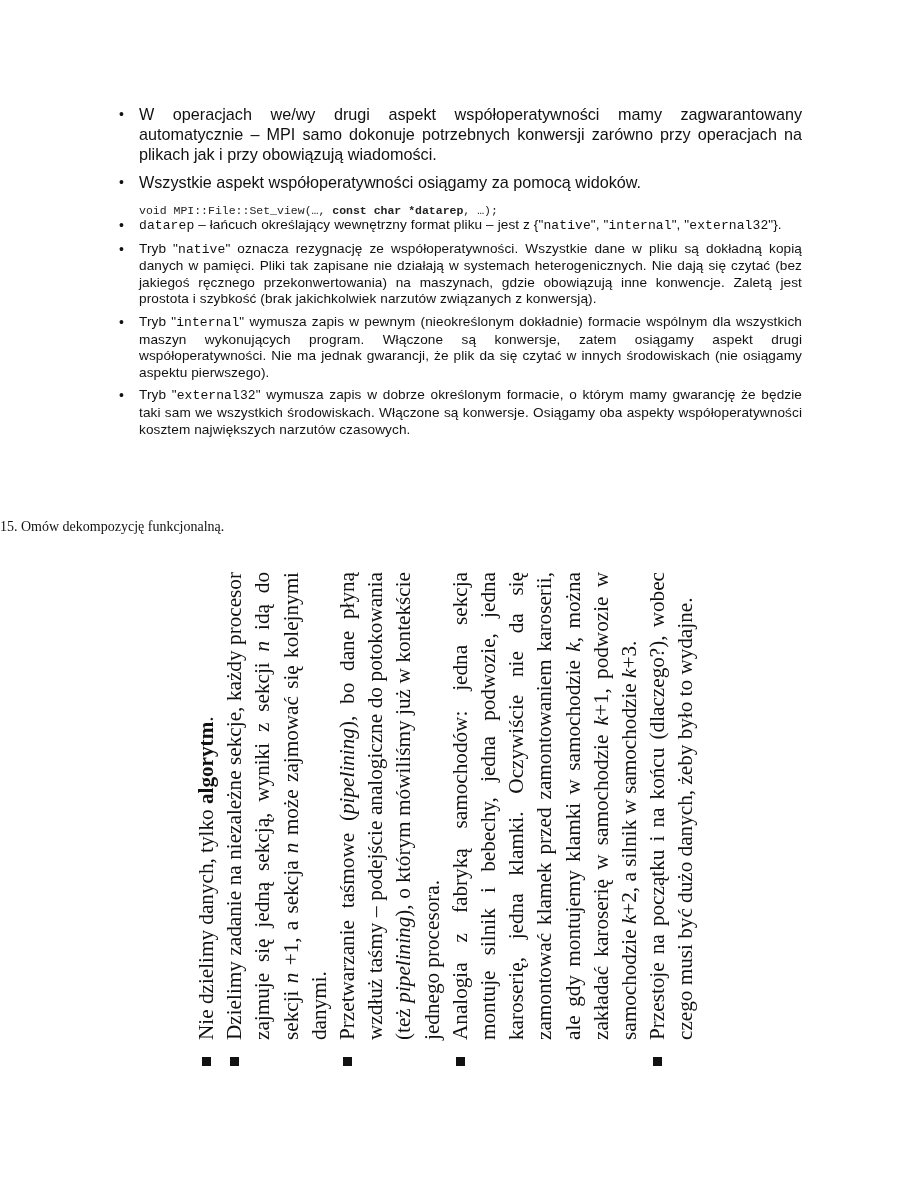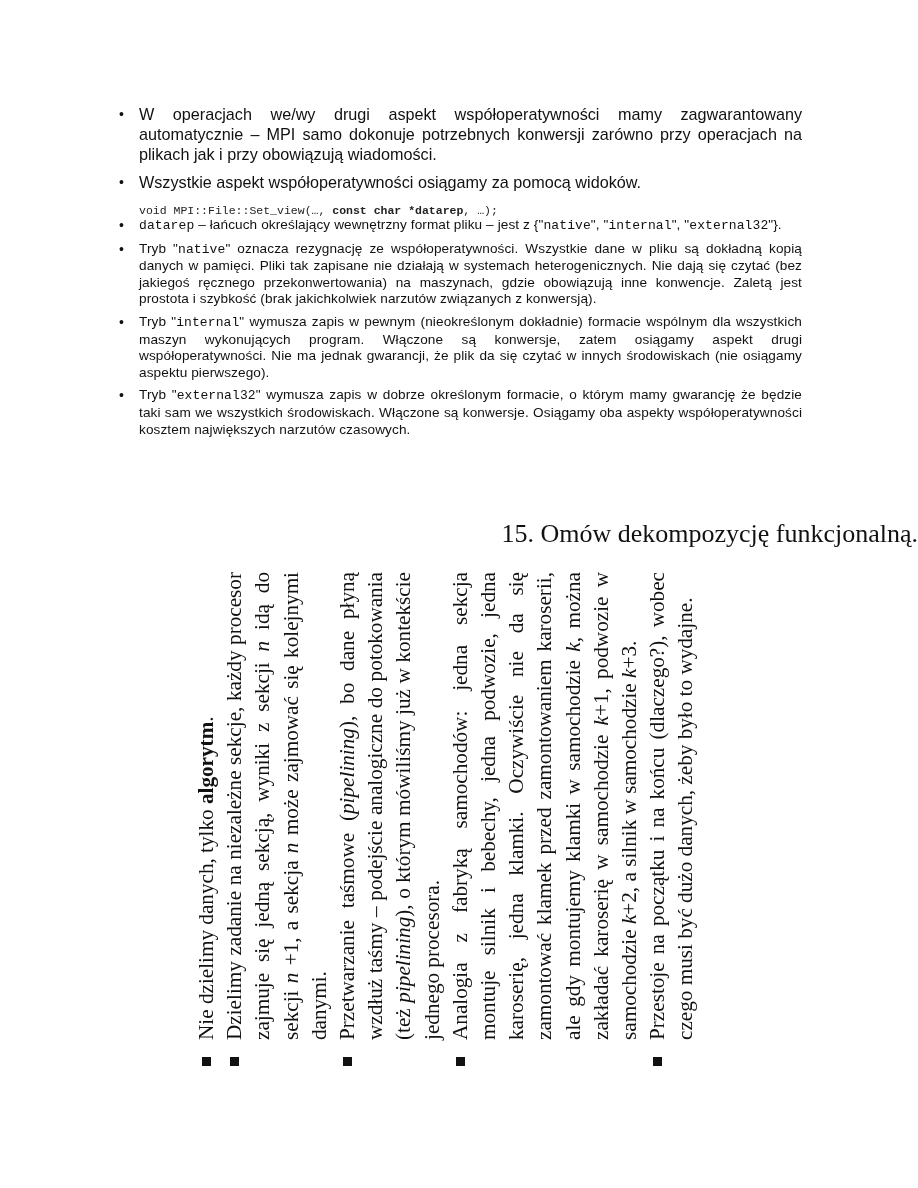--- a/index.html
+++ b/index.html
@@ -10,22 +10,22 @@
   .upper { position: absolute; left: 119px; top: 104px; width: 683px; font-family: "Liberation Sans", sans-serif; }
   .ub { position: relative; padding-left: 20px; text-align: justify; text-align-last: left; }
   .ub .dot { position: absolute; left: 0; top: 0; font-size: 14px; }
   .ub.big { font-size: 16.2px; line-height: 20px; }
   .ub.small { font-size: 13.6px; line-height: 16.6px; letter-spacing: 0.1px; }
   .mono { font-family: "Liberation Mono", monospace; font-size: 13px; }
   .code { font-family: "Liberation Mono", monospace; font-size: 11.5px; margin: 0 0 0 20px; white-space: pre; color: #222; }
   .code b { font-weight: bold; }
 
   
-  .heading { position: absolute; left: 0; top: 519px; width: 918px; text-align: right;
-             font-family: "Liberation Serif", serif; font-size: 26px; color: #111; }
+  .heading { position: absolute; left: 0; top: 519px; width: 918px; text-align: left;
+             font-family: "Liberation Serif", serif; font-size: 14px; color: #111; }
   .heading span { margin-left: 0px; }
 
   
   .rot-wrap { position: absolute; left: 192px; top: 1070px; width: 480px; height: 560px;
               transform-origin: 0 0; transform: rotate(-90deg); }
   .rot { font-family: "Liberation Serif", serif; font-size: 21.2px; line-height: 28.2px; color: #111;
          width: 468px; padding-left: 30px; }
   .rb { position: relative; text-align: justify; text-align-last: left; }
   .rb .sq { position: absolute; left: -26px; top: 10px; width: 9px; height: 9px; background: #111; }
   .rb i { font-style: italic; }

